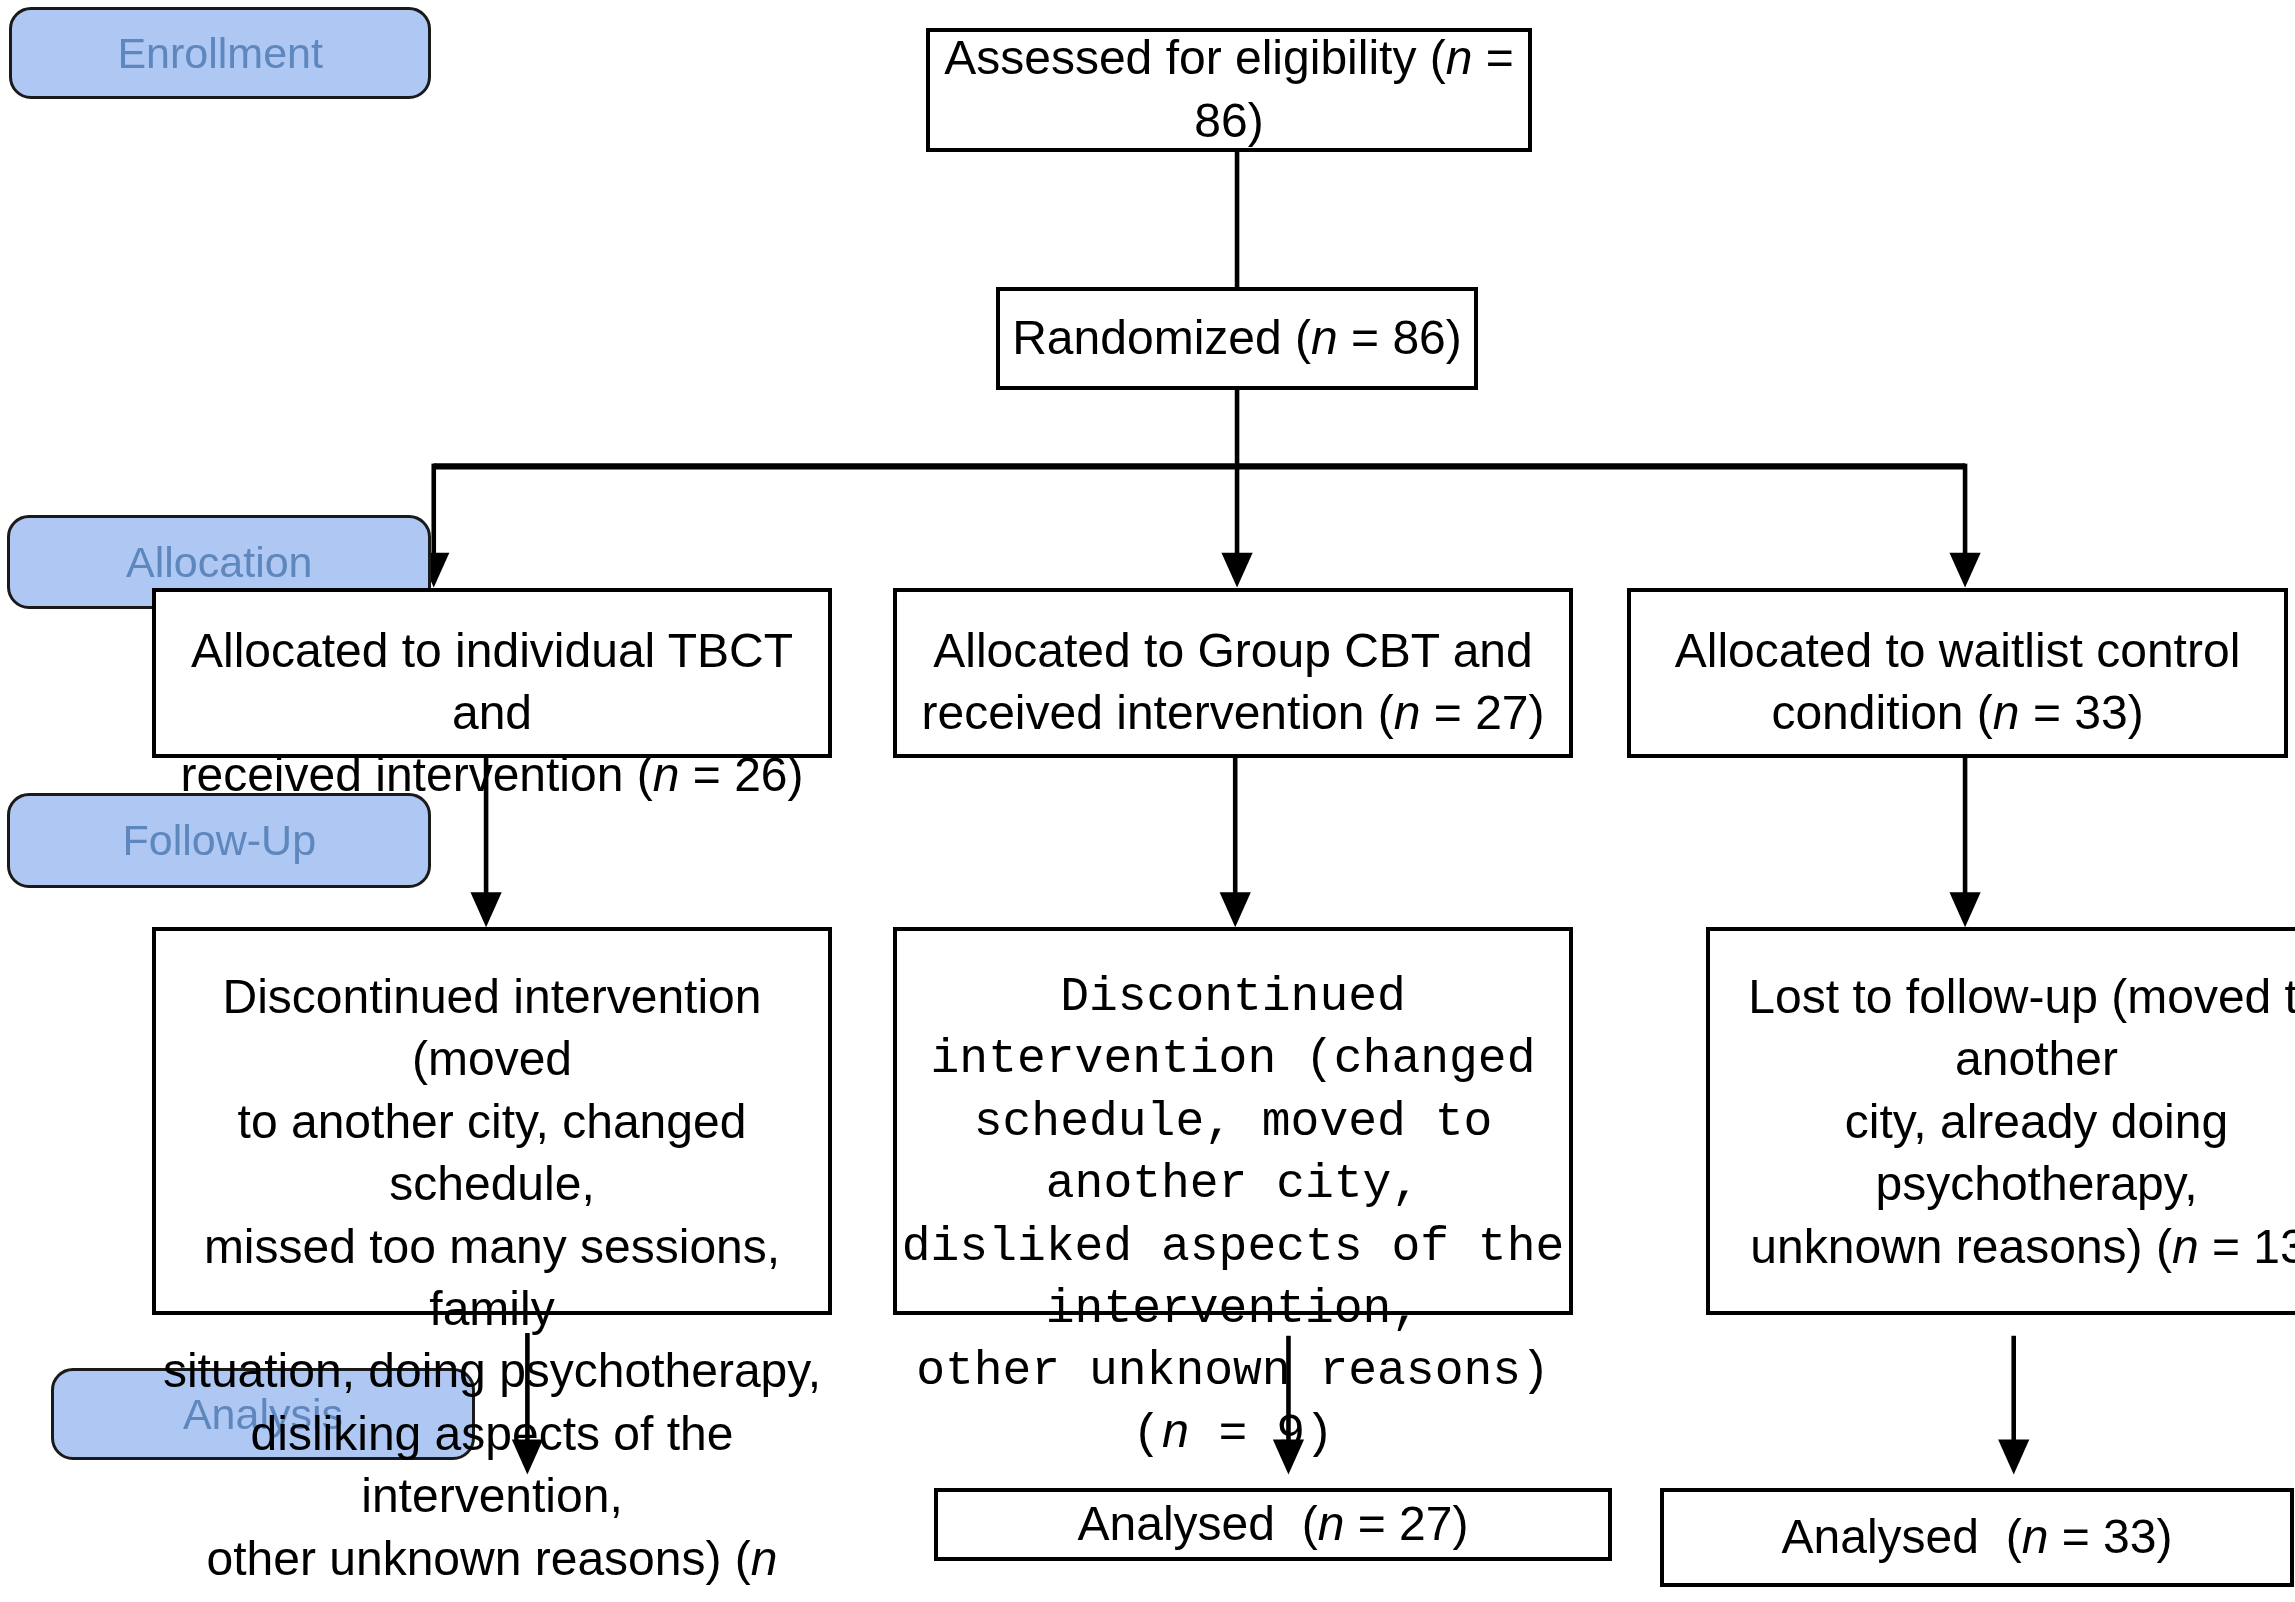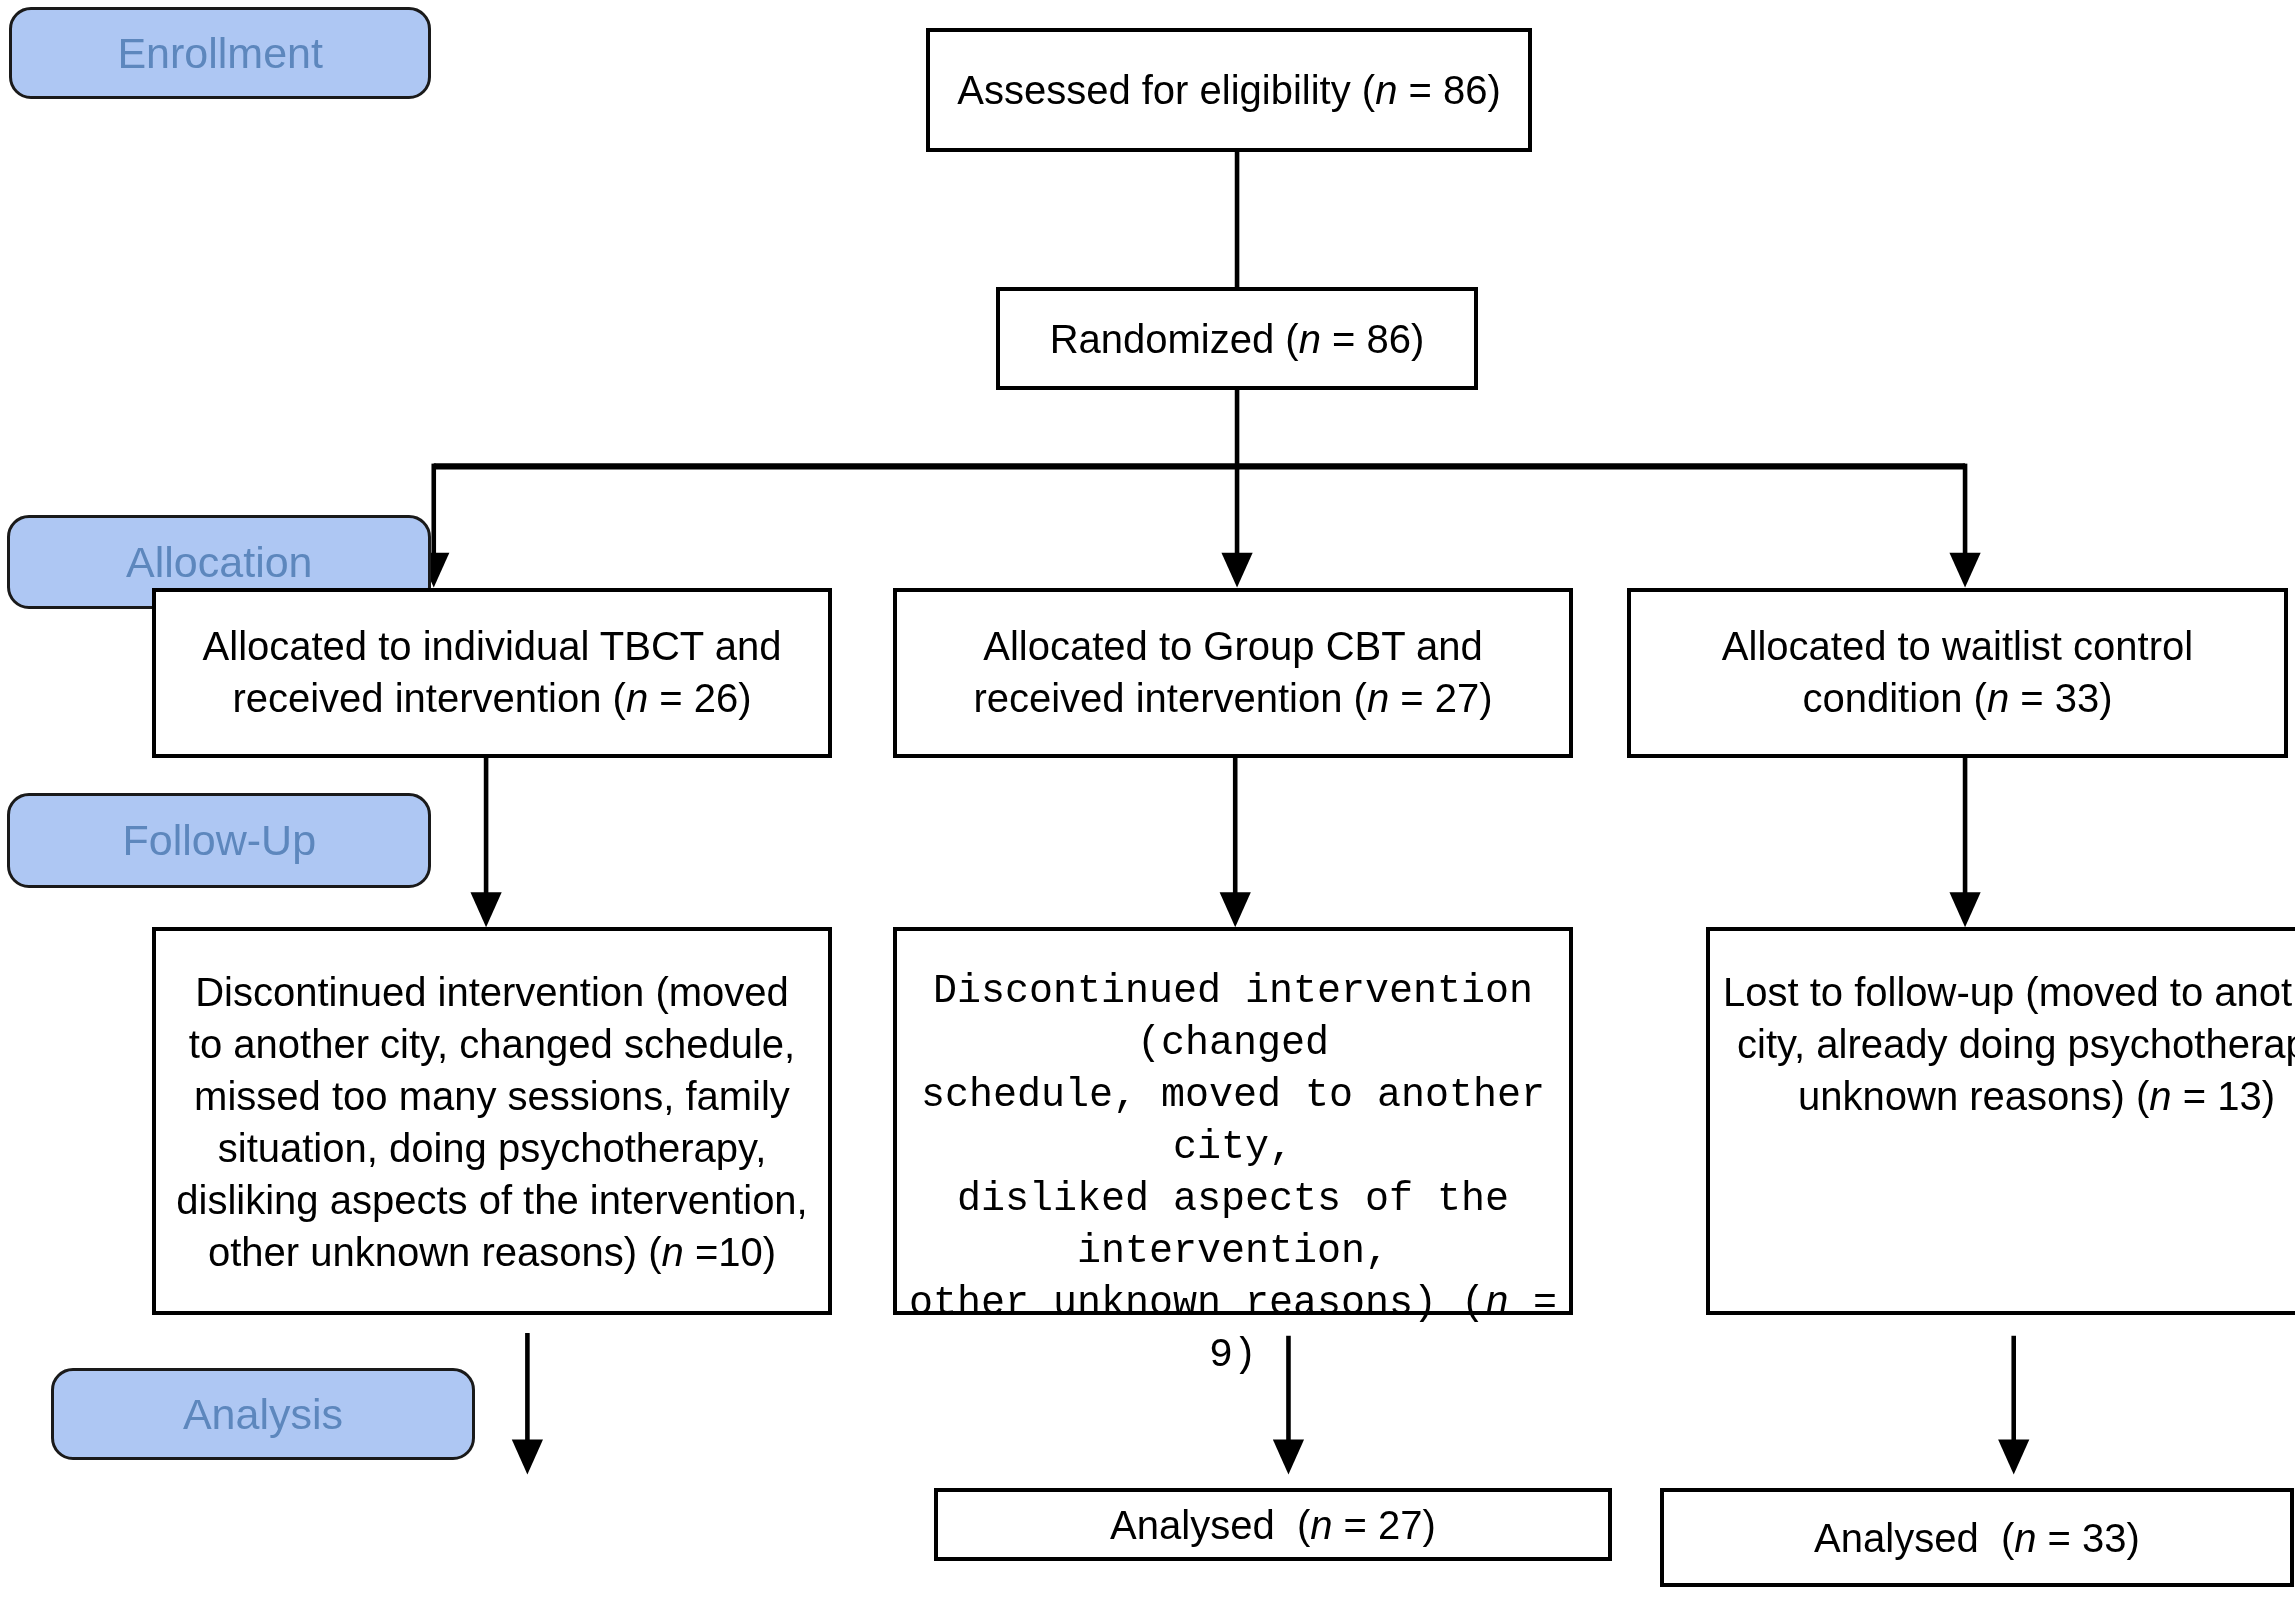--- a/index.html
+++ b/index.html
@@ -39,21 +39,21 @@
   #lbl-enrollment { left: 9.2px;  top: 7.3px;    width: 422px; height: 92px; }
   #lbl-allocation { left: 7.3px;   top: 480px;  width: 424px; height: 94px; margin-top: 35px; }
   #lbl-followup   { left: 7.3px;   top: 793px;  width: 424px; height: 95px; }
   #lbl-analysis   { left: 51px;  top: 1368px; width: 424px; height: 92px; }
 
   .box {
     position: absolute;
     box-sizing: border-box;
     background: #ffffff;
     border: 4.6px solid #000000;
-    font-size: 40px;
+    font-size: 48px;
     line-height: 1.3;
     text-align: center;
   }
   .box p {
     margin: 0;
     width: 100%;
     white-space: pre-line;
   }
   .box .it { font-style: italic; }
 

